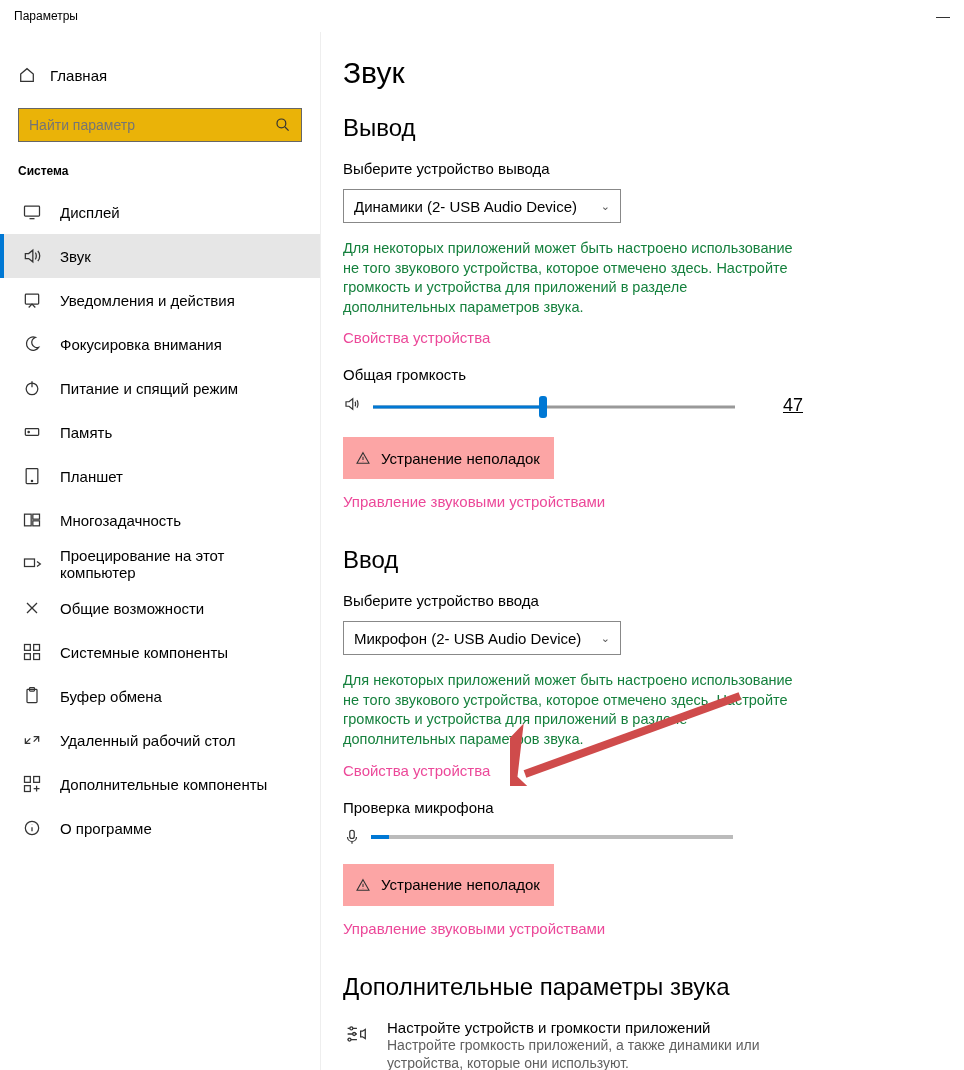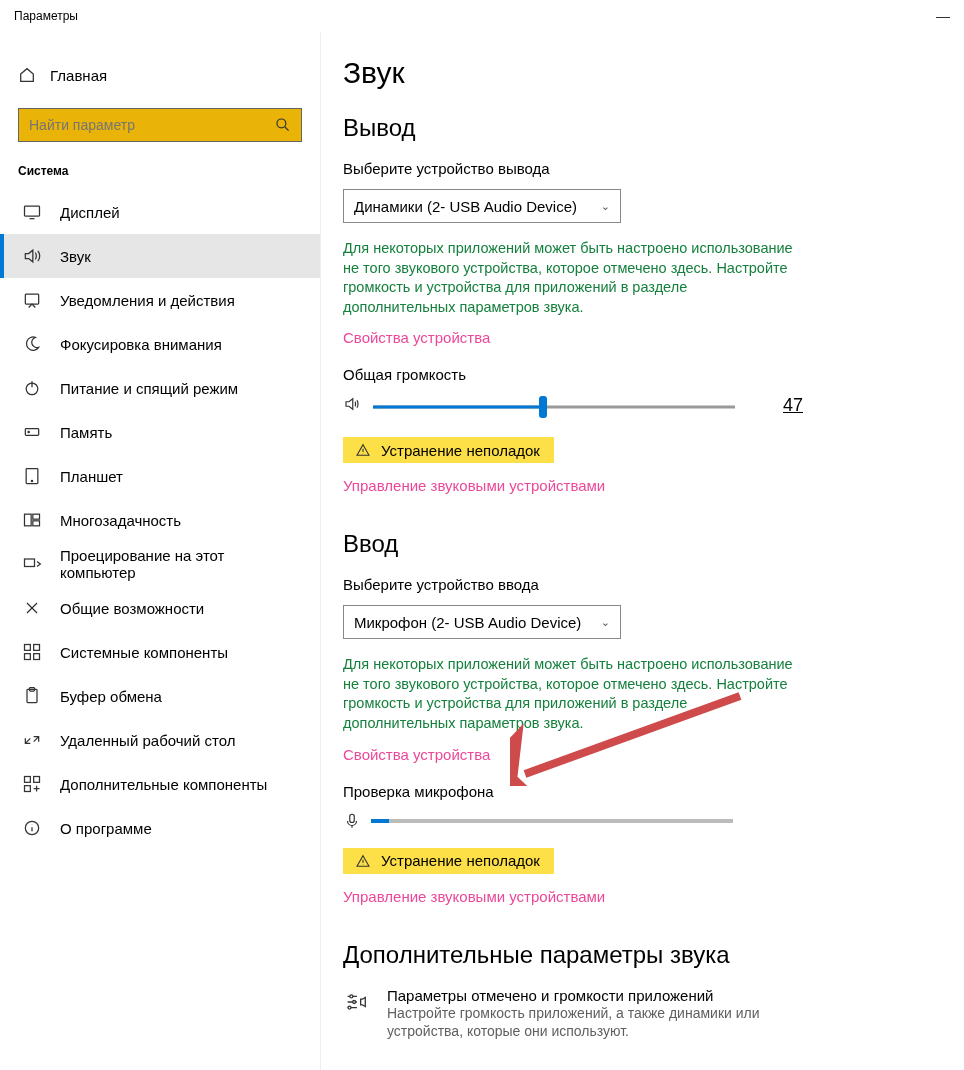--- a/index.html
+++ b/index.html
@@ -113,22 +113,22 @@
   .slider .fill {
     position: absolute; left: 0; top: 50%; transform: translateY(-50%);
     height: 3px; background: #0078d4;
   }
   .slider .thumb {
     position: absolute; top: 50%; transform: translate(-50%, -50%);
     width: 8px; height: 22px; background: #0078d4; border-radius: 3px;
   }
   .volvalue { width: 40px; text-align: right; font-size: 18px; margin-left: 16px; }
   .cc-button {
-    background: #fde047; border: none;
-    height: 26px; padding: 0 14px 0 12px;
+    background: #fca5a5; border: none;
+    height: 42px; padding: 0 14px 0 12px;
     font-size: 15px; cursor: pointer;
     display: inline-flex; align-items: center; gap: 10px;
     margin-bottom: 14px;
   }
   .mgmt-link { margin-bottom: 36px; display: inline-block; }
   .mic-test {
     display: flex; align-items: center; gap: 10px; margin: 8px 0 18px 0;
   }
   .mic-bar {
     width: 362px; height: 4px; background: #bbb; position: relative;
@@ -406,21 +406,21 @@
       <div class="adv-icon">
         <svg viewBox="0 0 28 28" width="26" height="26" fill="none" stroke="#333" stroke-width="1.4">
           <path d="M5 8h10M5 14h10M5 20h10"></path>
           <circle cx="9" cy="8" r="1.6" fill="#fff"></circle>
           <circle cx="12" cy="14" r="1.6" fill="#fff"></circle>
           <circle cx="7" cy="20" r="1.6" fill="#fff"></circle>
           <path d="M19 11v6h2l3 2V9l-3 2h-2z"></path>
         </svg>
       </div>
       <div>
-        <div class="adv-title">Параметры отмечено и громкости приложений</div>
+        <div class="adv-title">Настройте устройств и громкости приложений</div>
         <div class="adv-sub">Настройте громкость приложений, а также динамики или устройства, которые они используют.</div>
       </div>
     </div>
   </main>
 </div>
 
 <svg class="arrow-svg" viewBox="0 0 250 100">
   <defs>
     <marker id="ah" markerWidth="12" markerHeight="12" refX="2" refY="6" orient="auto">
       <path d="M0,0 L12,6 L0,12 L3,6 Z" fill="#cf4b4b"></path>

